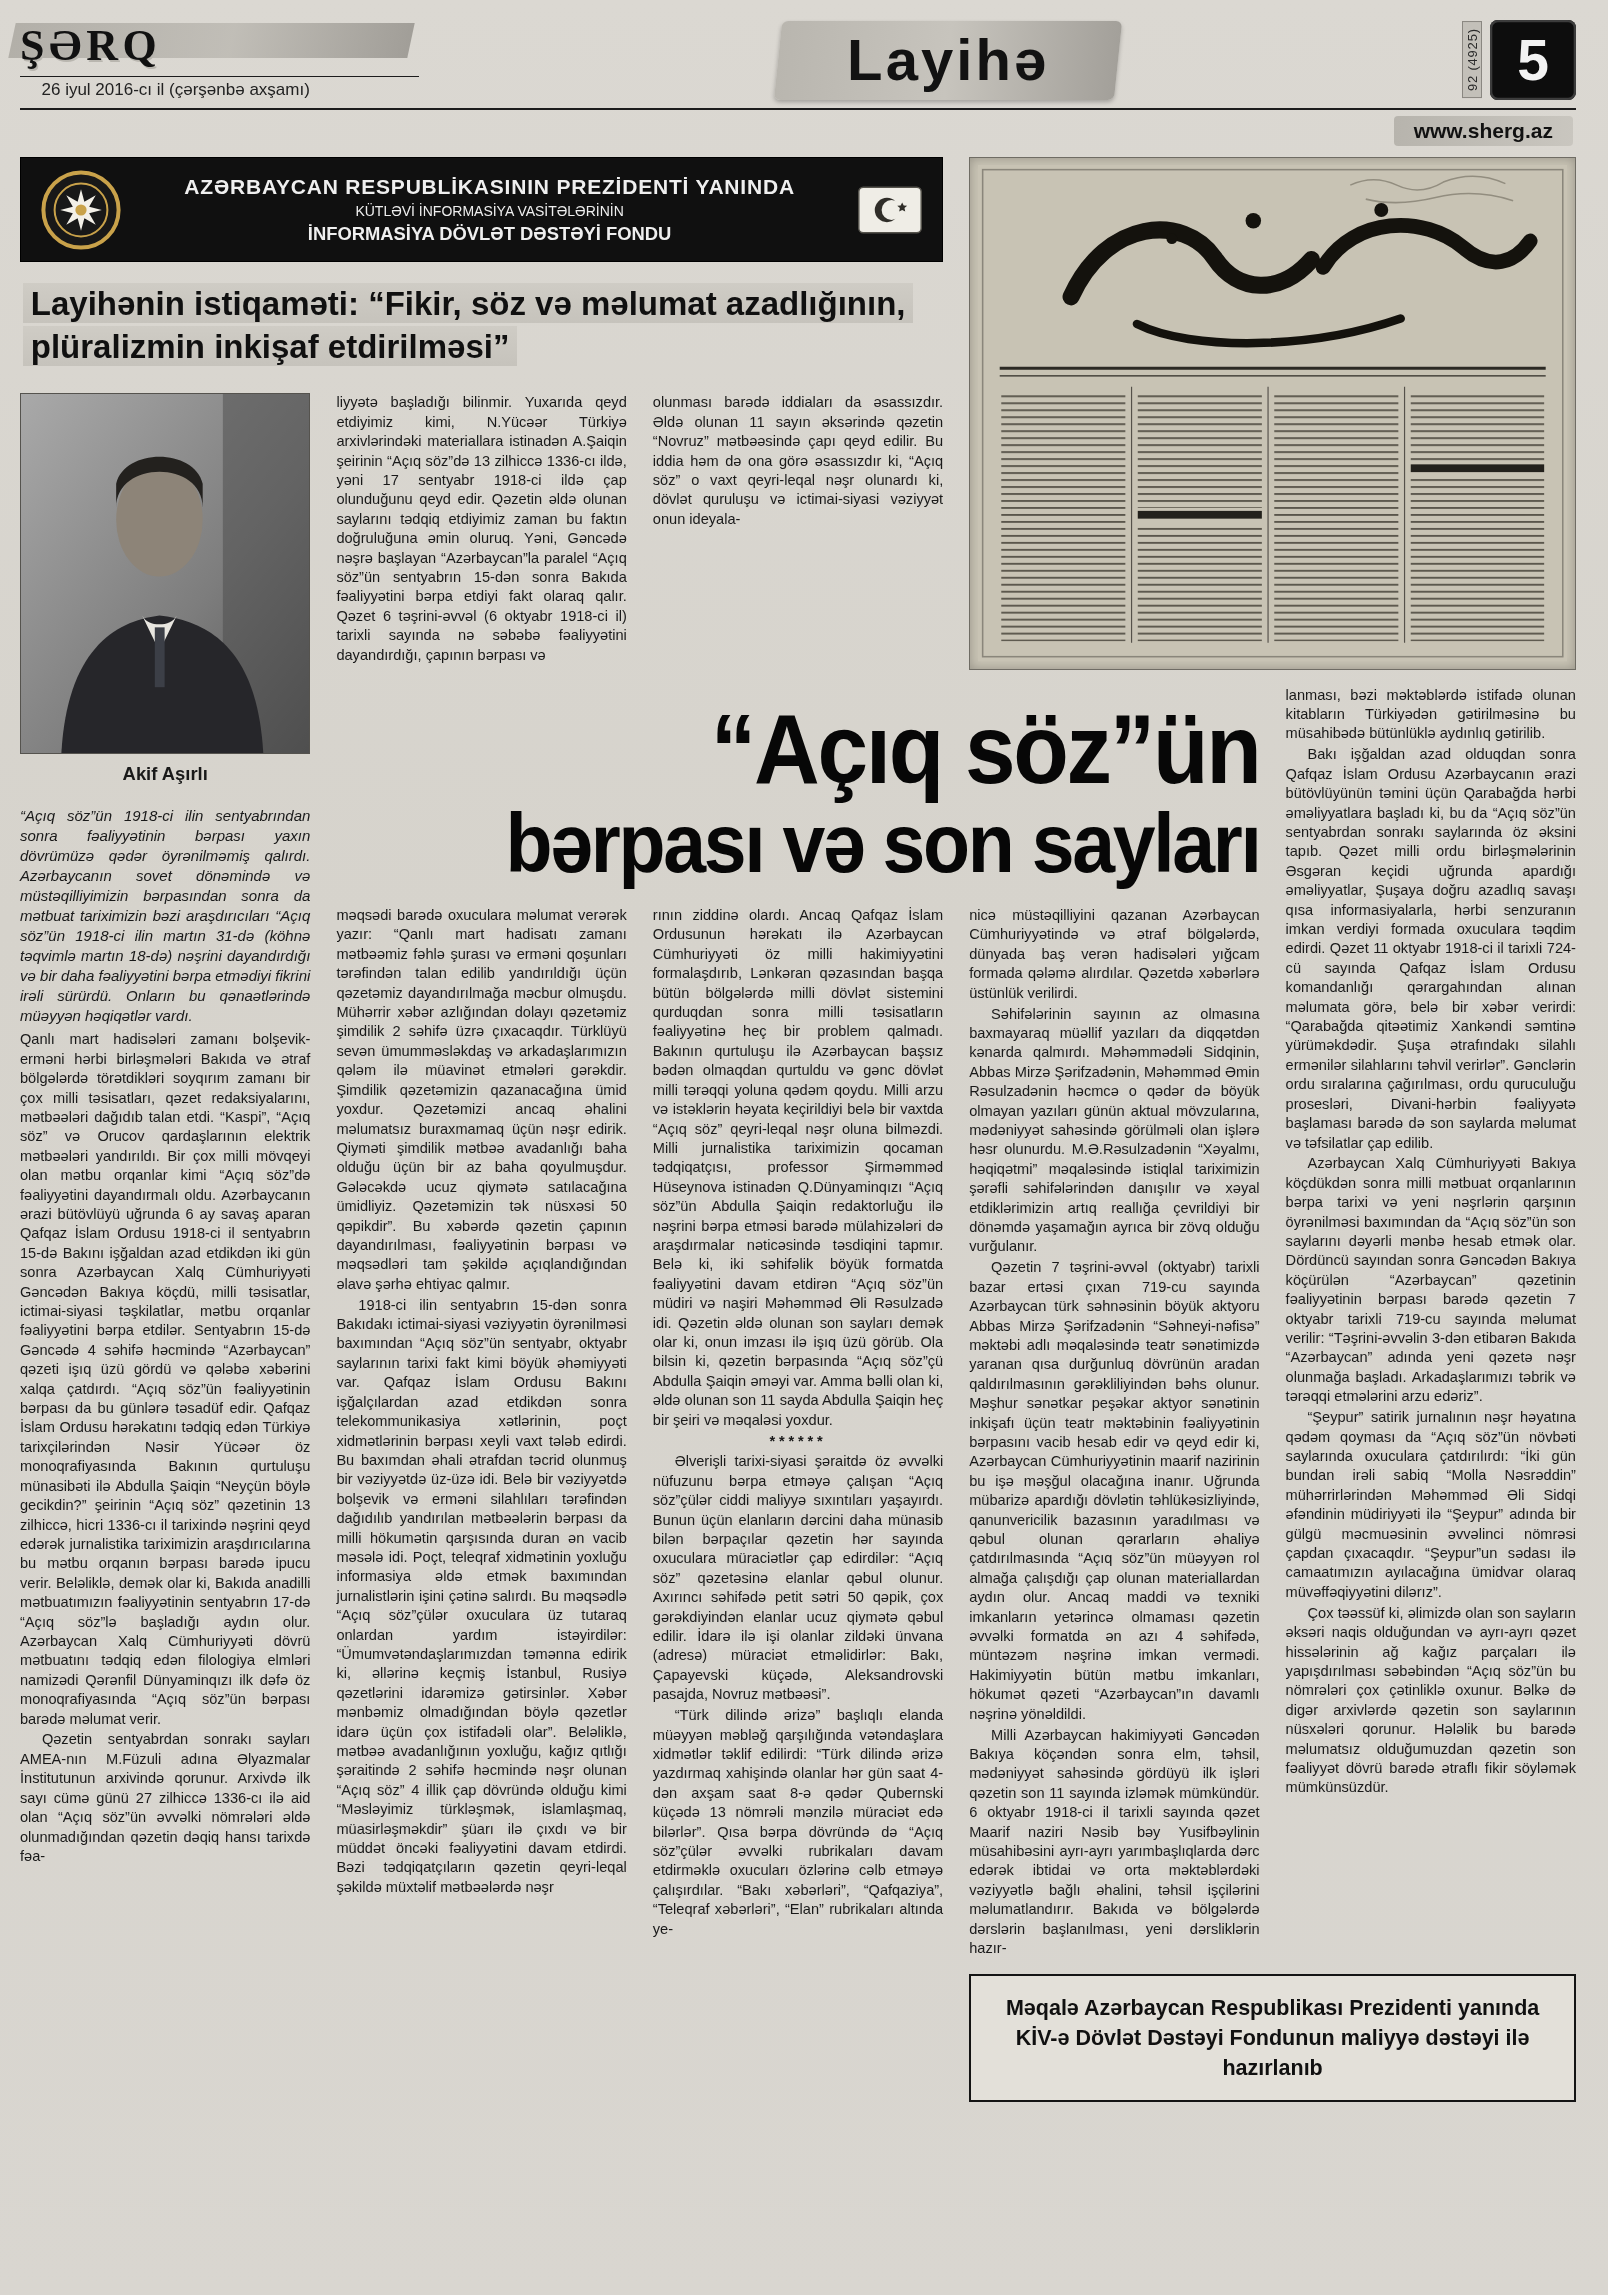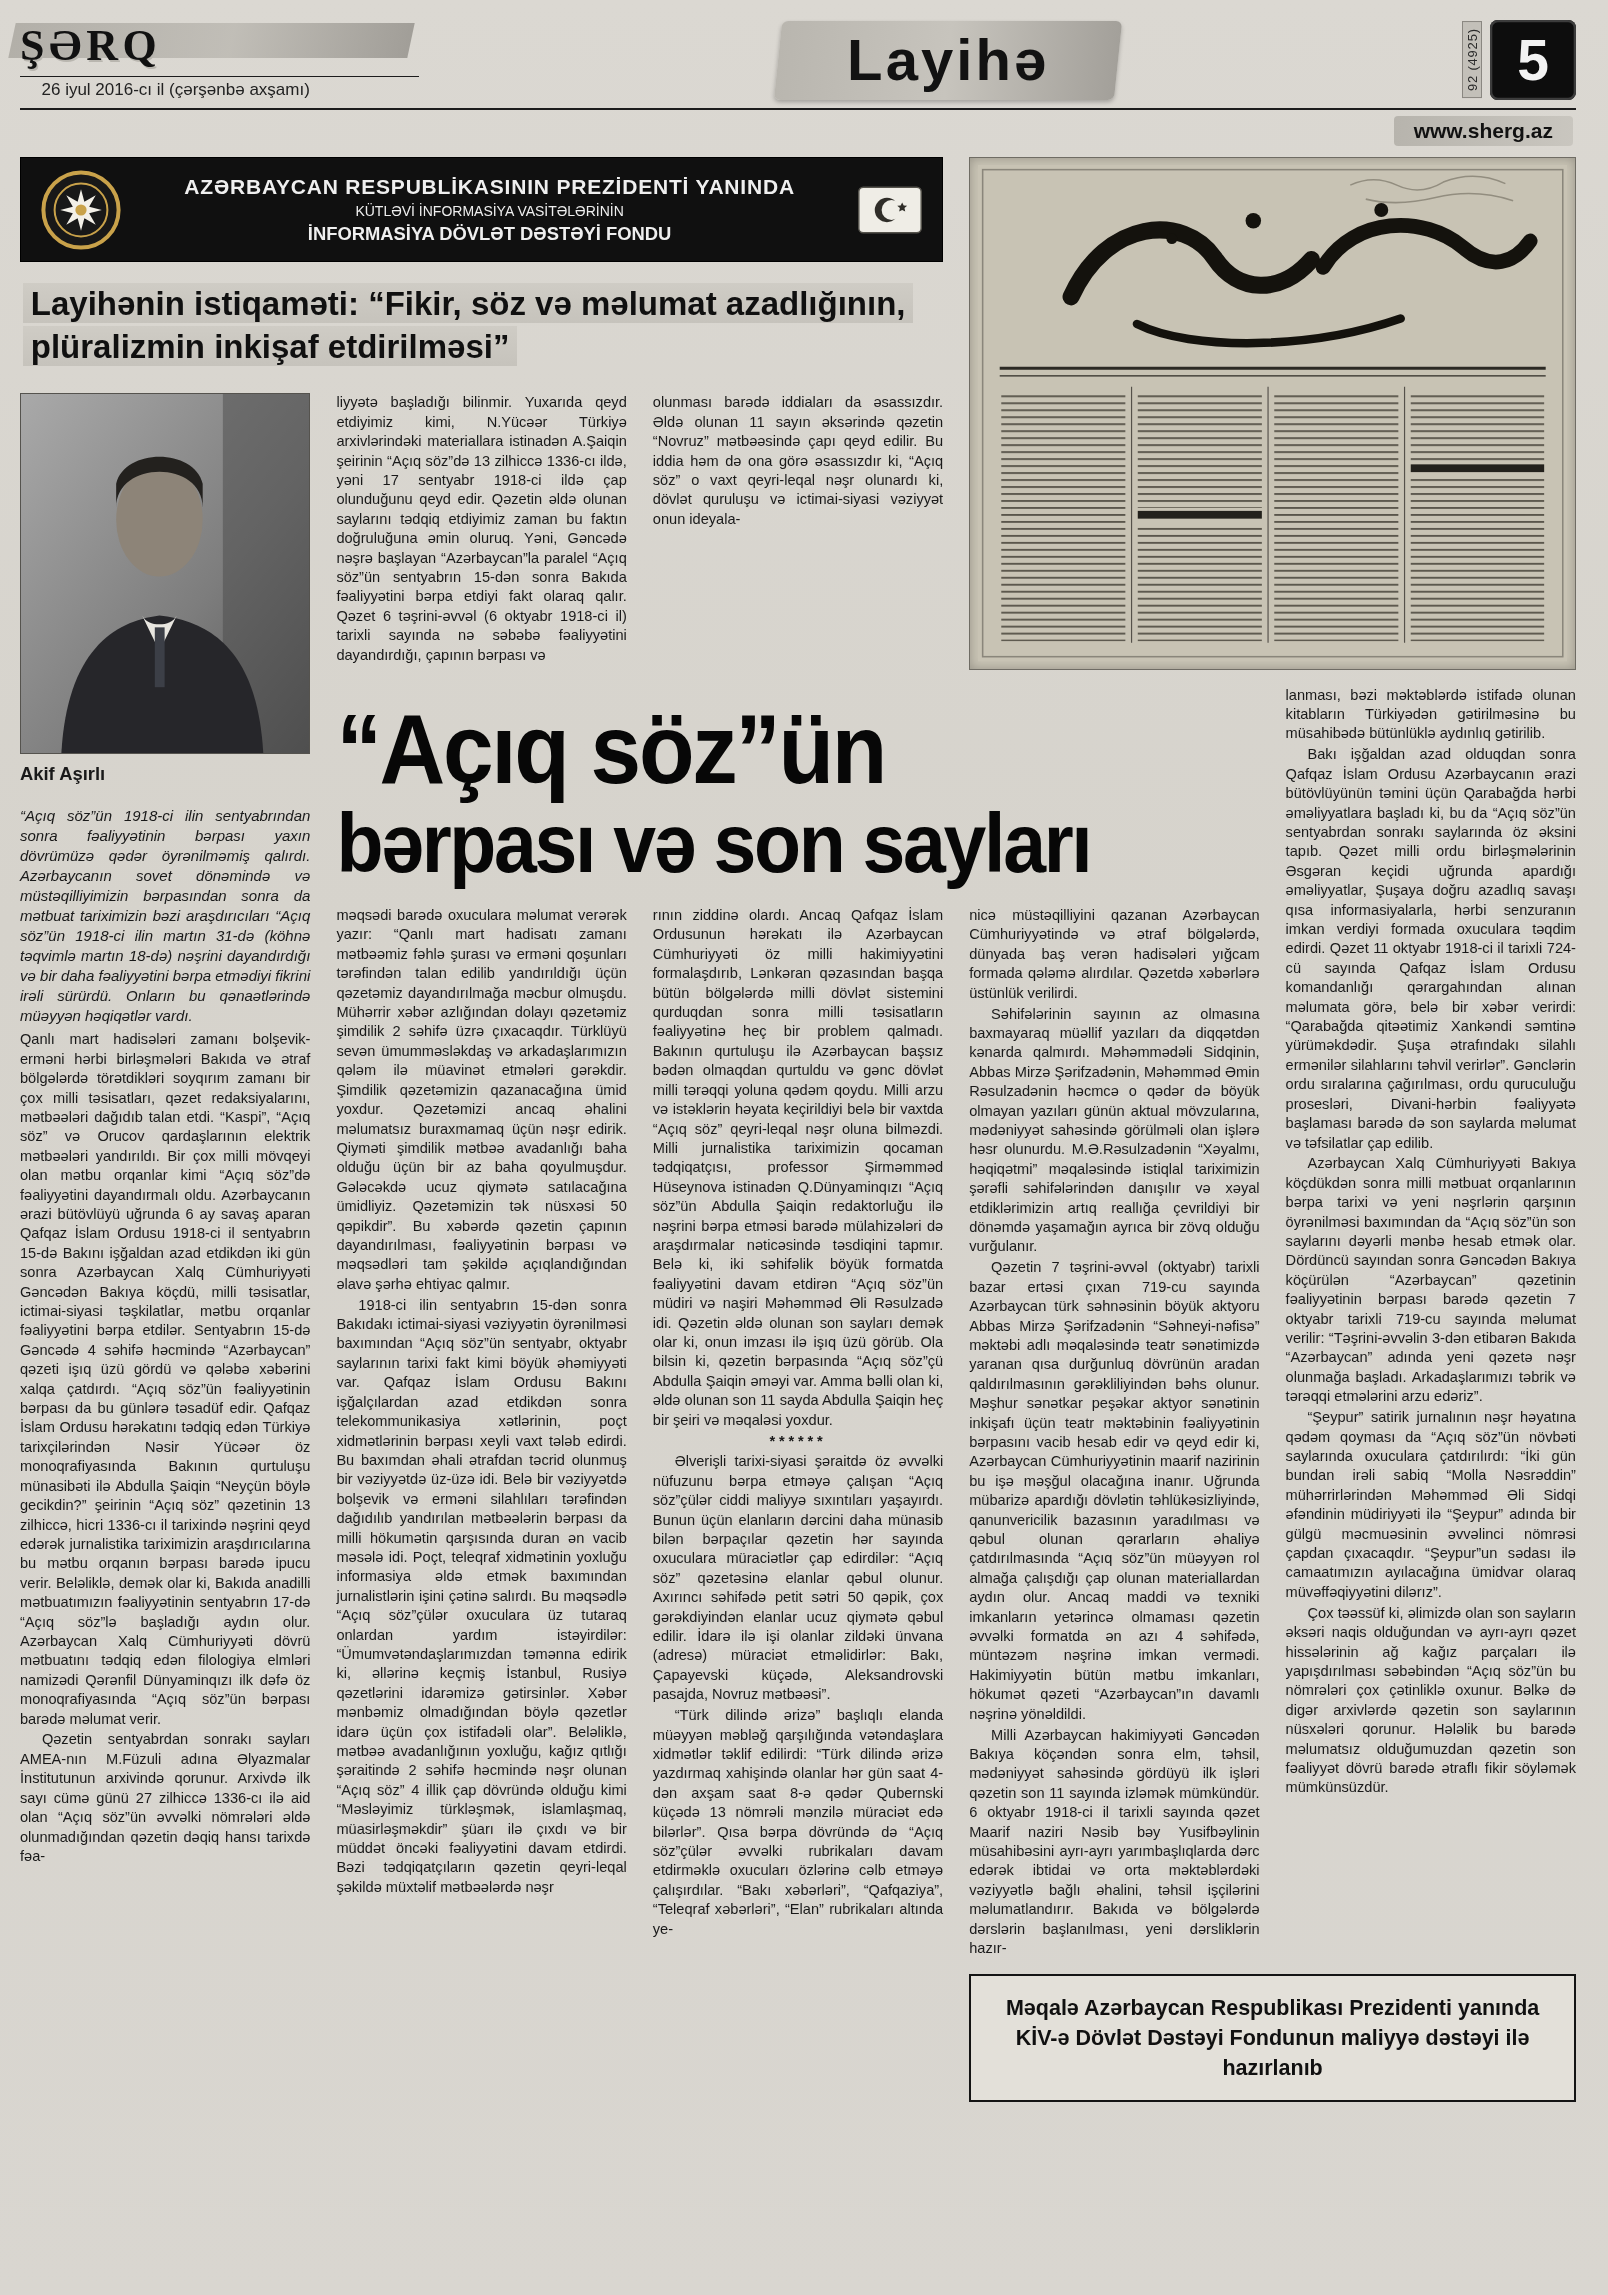--- a/index.html
+++ b/index.html
@@ -114,29 +114,29 @@
 
   .c1{ grid-area:c1; }
   .photo-wrap{ width:100%; margin-bottom:7.7px; }
   .photo{
     width:100%; height:361px; border:0.8px solid #55534e;
     background:linear-gradient(135deg,#a6a6a6 0%, #7b7b7b 55%, #565656 100%);
     display:flex; overflow:hidden;
   }
   .photo svg{ width:100%; height:100%; }
   .photo-caption{
-    font-weight:bold; font-size:18.4px; padding:7.7px 0 12.3px 0;
+    text-align:center; font-weight:bold; font-size:18.4px; padding:7.7px 0 12.3px 0;
   }
   .intro-para{
     font-style:italic; text-align:justify; margin-bottom:4.6px; font-size:15px;
   }
 
   
   .headline{
-    grid-area:head; text-align:left; padding:18.4px 0 7.7px 0; align-self:center;
+    grid-area:head; text-align:right; padding:18.4px 0 7.7px 0; align-self:center;
   }
   .headline .h1, .headline .h2{
     font-weight:bold; color:#070707; letter-spacing:-2.3px;
     transform:scaleY(1.08); transform-origin:center;
   }
   .headline .h1{ font-size:91px; line-height:1.02; }
   .headline .h2{ font-size:77px; line-height:1.04; margin-top:6.1px; }
 
   
   .credit{

